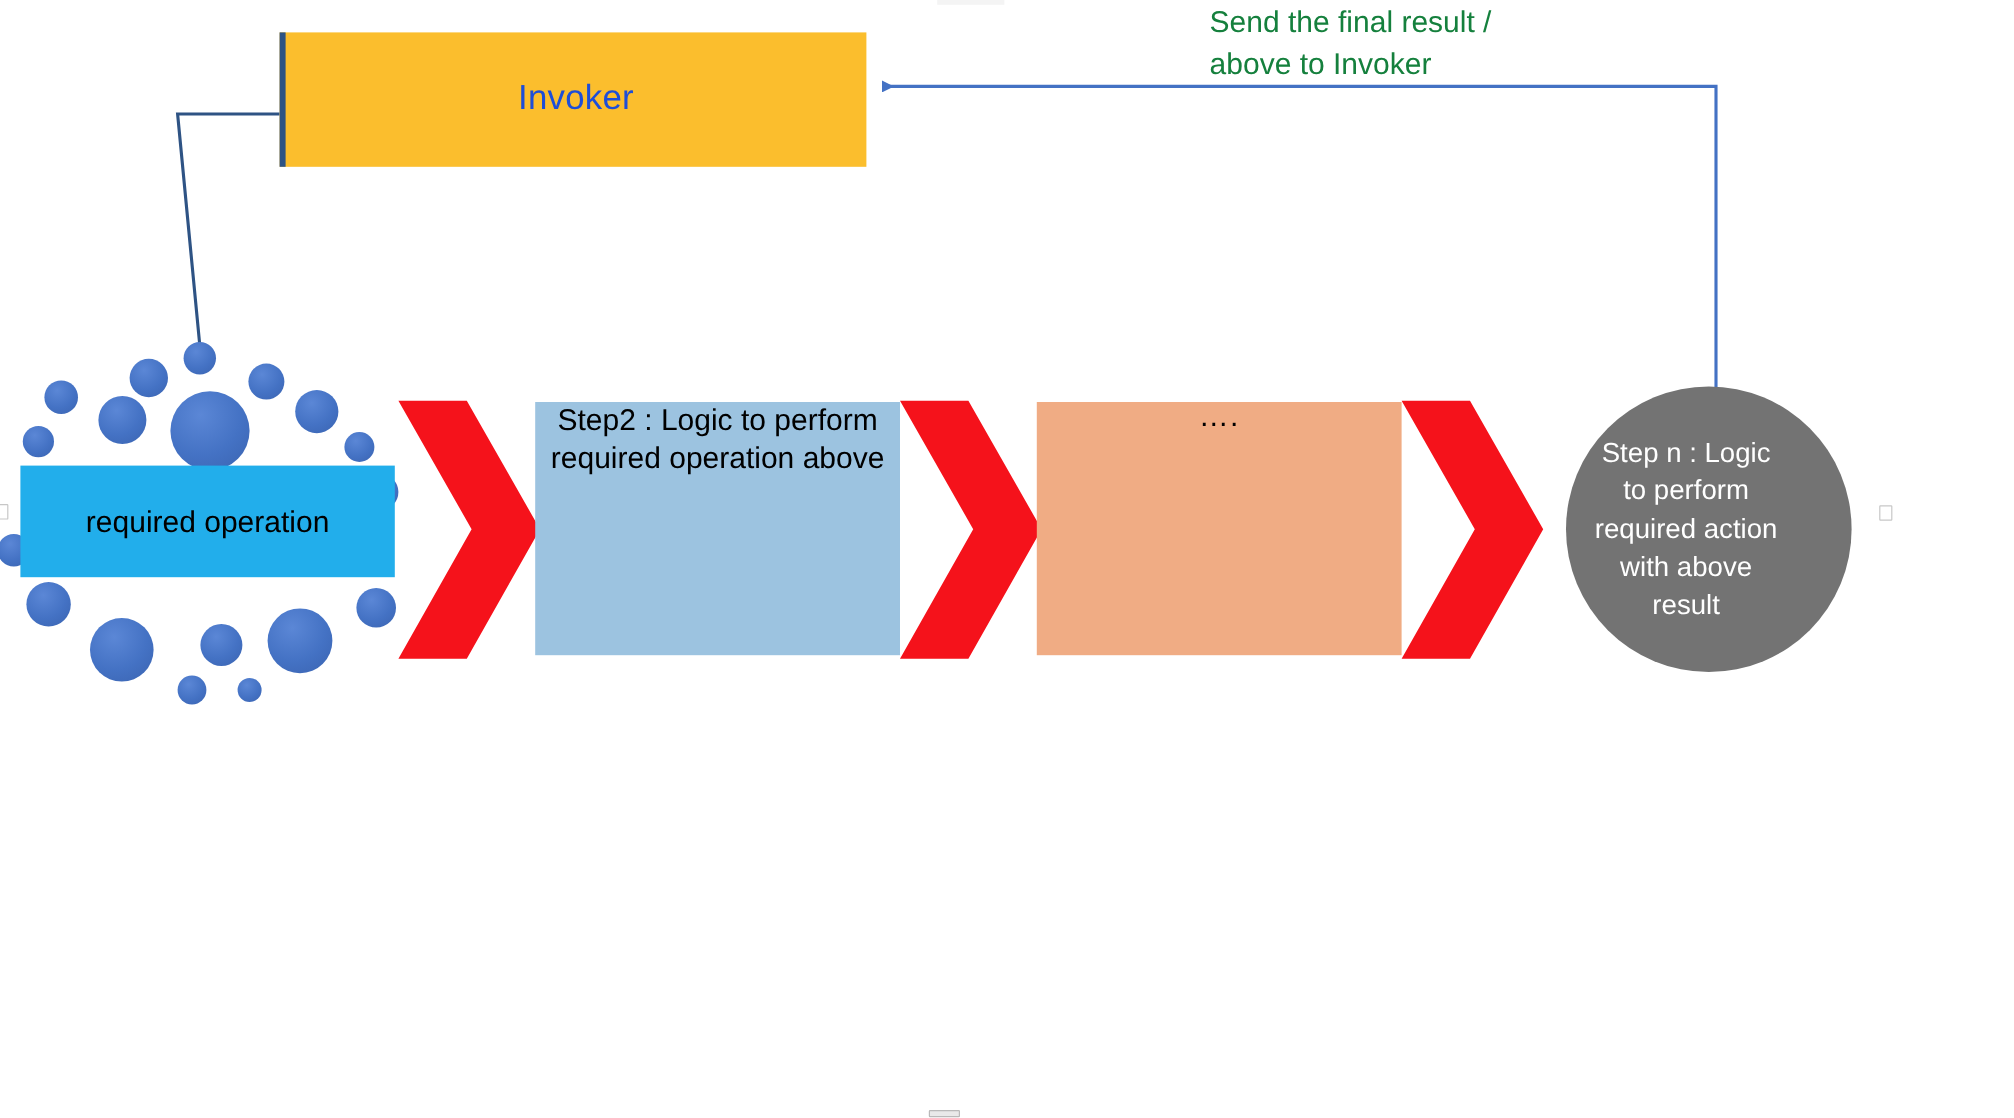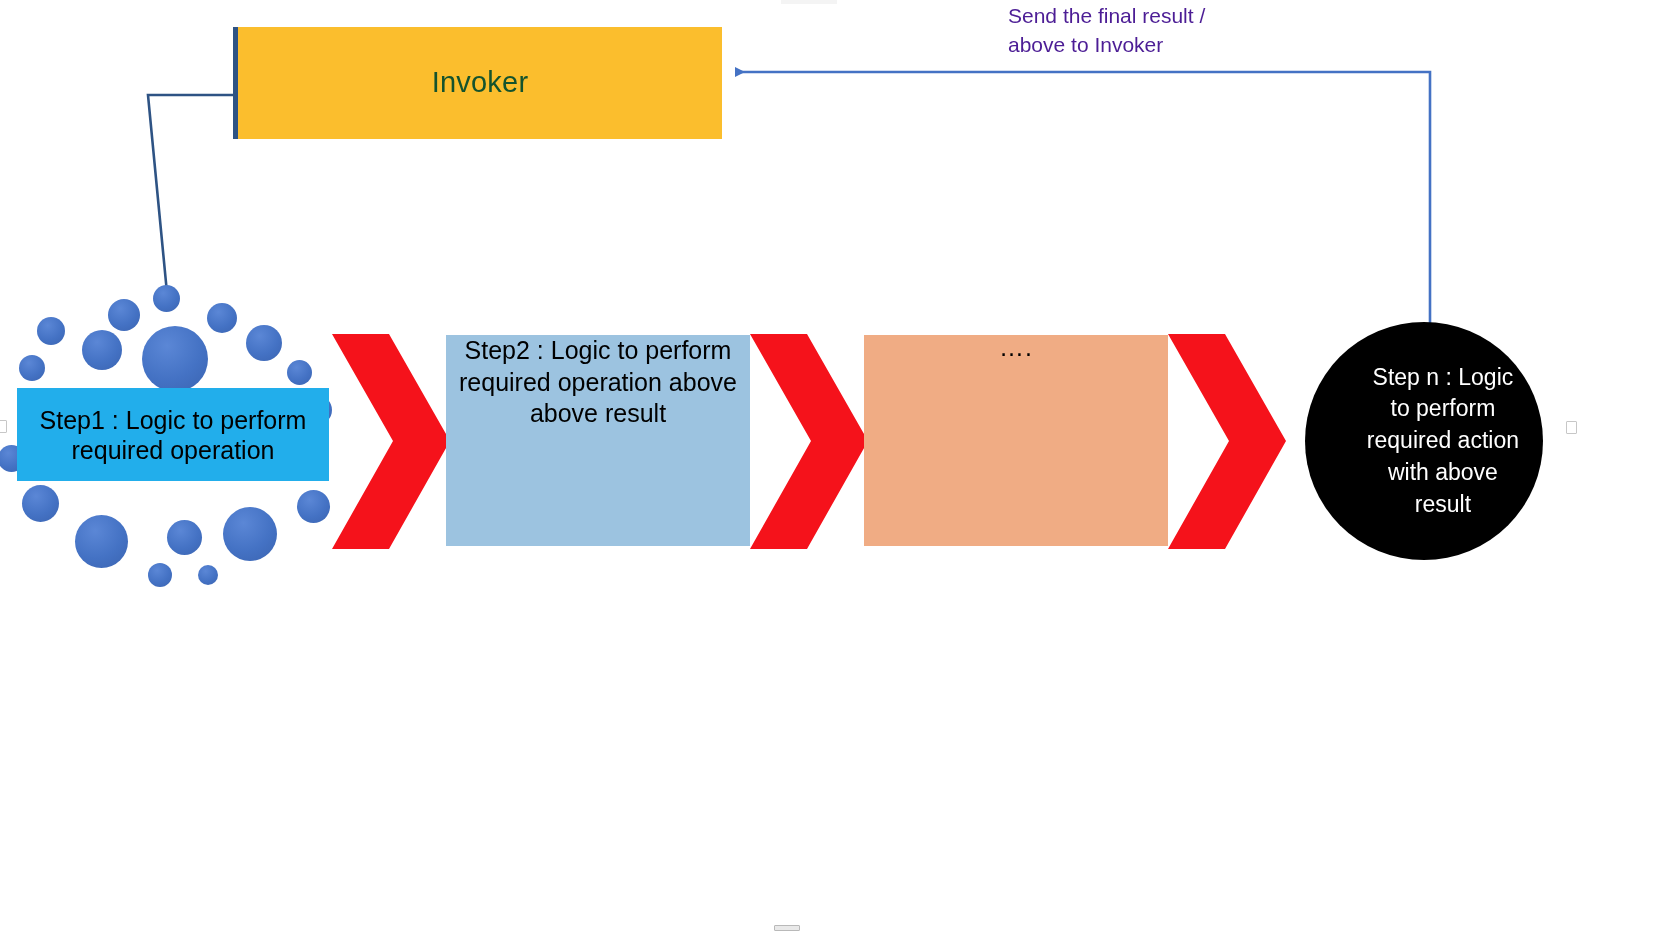--- a/index.html
+++ b/index.html
@@ -27,36 +27,36 @@
     width: 489px;
     height: 112px;
     background: #FBBE2D;
     border-left: 5px solid #2E5384;
     box-sizing: border-box;
     display: flex;
     align-items: center;
     justify-content: center;
   }
   .invoker-label {
-    color: #14532d;
+    color: #1d4ed8;
     font-size: 29px;
     line-height: 1.1;
     letter-spacing: 0.2px;
     text-align: center;
     white-space: nowrap;
   }
 
   
   .annotation {
     position: absolute;
     left: 1008px;
     top: 2px;
     width: 330px;
-    color: #4c1d95;
-    font-size: 21px;
+    color: #15803d;
+    font-size: 25px;
     line-height: 1.38;
     text-align: left;
   }
 
   
   .connectors {
     position: absolute;
     left: 0;
     top: 0;
     width: 1678px;
@@ -134,24 +134,24 @@
   }
 
   
   .step-n-circle {
     position: absolute;
     left: 1305px;
     top: 322px;
     width: 238px;
     height: 238px;
     border-radius: 50%;
-    background: #000000;
+    background: #737373;
     display: flex;
     align-items: center;
-    justify-content: flex-end;
+    justify-content: flex-start;
     box-sizing: border-box;
     padding: 0 24px;
   }
   .step-n-text {
     color: #ffffff;
     font-size: 23px;
     line-height: 1.38;
     text-align: center;
   }
 
@@ -239,30 +239,28 @@
     <div class="dot" style="left:317px; top:210px; width:33px; height:33px;"></div>
     <div class="dot" style="left:95px;  top:235px; width:53px; height:53px;"></div>
     <div class="dot" style="left:187px; top:240px; width:35px; height:35px;"></div>
     <div class="dot" style="left:243px; top:227px; width:54px; height:54px;"></div>
     <div class="dot" style="left:168px; top:283px; width:24px; height:24px;"></div>
     <div class="dot" style="left:218px; top:285px; width:20px; height:20px;"></div>
   </div>
 
   <div class="step1-rect">
     <div class="step1-text">
-      <div>Step1 : Logic to perform</div>
       <div>required operation</div>
     </div>
   </div>
 
   <div class="proc-box box-step2">
     <div class="proc-text">
       <div>Step2 : Logic to perform</div>
       <div>required operation above</div>
-      <div>above result</div>
     </div>
   </div>
 
   <div class="proc-box box-ellipsis">
     <div class="ellipsis-text">….</div>
   </div>
 
   <div class="step-n-circle">
     <div class="step-n-text">
       <div>Step n : Logic</div>

